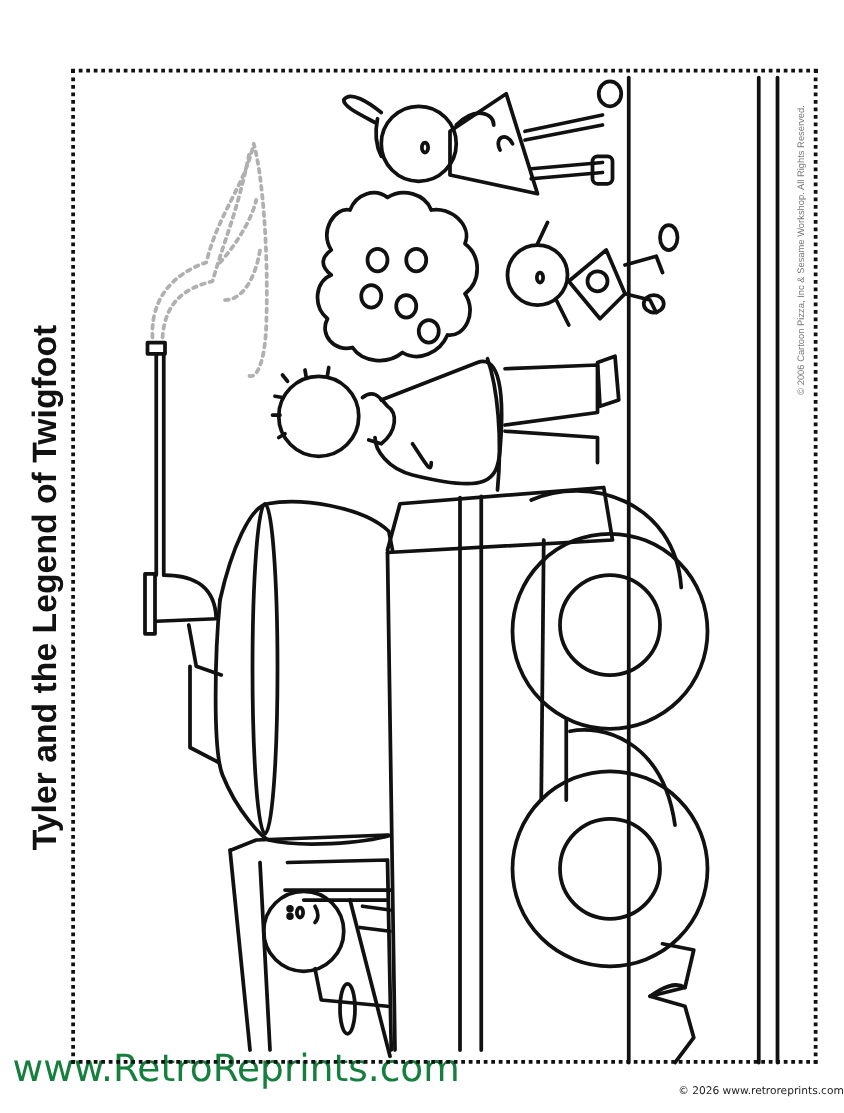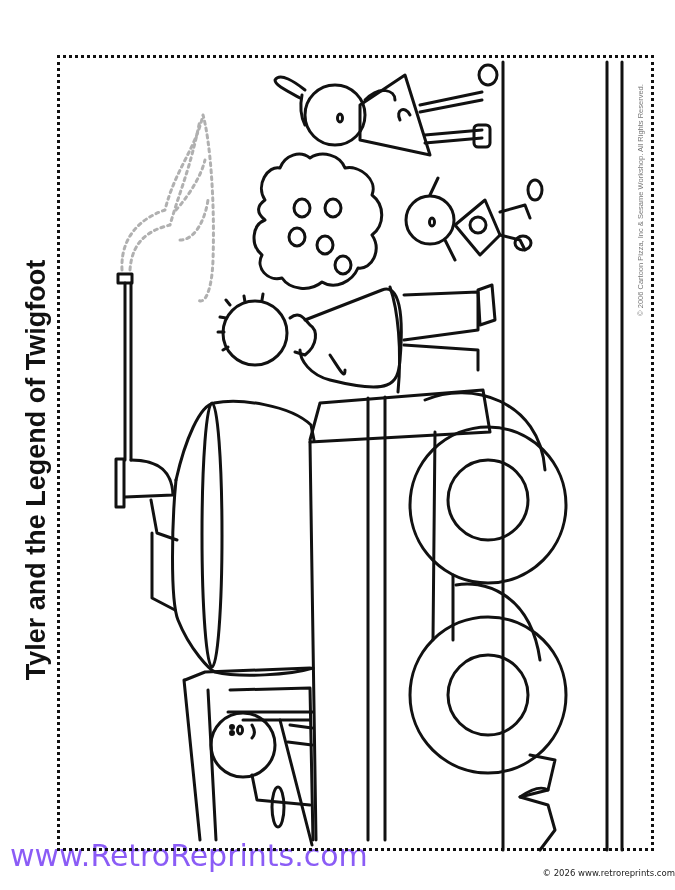--- a/index.html
+++ b/index.html
@@ -3,21 +3,21 @@
 <meta charset="utf-8">
 <style>
   html,body{margin:0;padding:0;background:#fff;}
   body{width:675px;height:890px;position:relative;overflow:hidden;font-family:"Liberation Sans",sans-serif;}
   .frame{position:absolute;left:57px;top:55px;width:597px;height:796px;border:3px dotted #111;box-sizing:border-box;}
   .title{position:absolute;left:18px;top:470px;width:540px;height:34px;transform:translate(-50%,-50%) rotate(-90deg);transform-origin:center;margin-left:18px;
          font-family:"Liberation Sans",sans-serif;font-weight:bold;font-size:27px;color:#111;white-space:nowrap;text-align:center;line-height:34px;}
   .copyright-side{position:absolute;left:641px;top:200px;width:290px;height:12px;transform:translate(-50%,-50%) rotate(-90deg);margin-left:0;
          font-size:7.5px;color:#777;white-space:nowrap;text-align:center;line-height:12px;}
   .footer{position:absolute;left:0;top:868px;width:675px;text-align:right;font-family:"DejaVu Sans",sans-serif;font-size:8.5px;color:#222;}
-  .watermark{position:absolute;left:10px;top:838px;font-size:30px;color:#8b5cf6;font-family:"DejaVu Sans",sans-serif;white-space:nowrap;}
+  .watermark{position:absolute;left:10px;top:838px;font-size:30px;color:#15803d;font-family:"DejaVu Sans",sans-serif;white-space:nowrap;}
   svg.art{position:absolute;left:0;top:0;}
 </style>
 </head>
 <body>
 
 <div class="watermark">www.RetroReprints.com</div>
 <div class="frame"></div>
 
 <div class="title">Tyler and the Legend of Twigfoot</div>
 <div class="copyright-side">© 2006 Cartoon Pizza, Inc &amp; Sesame Workshop. All Rights Reserved.</div>

